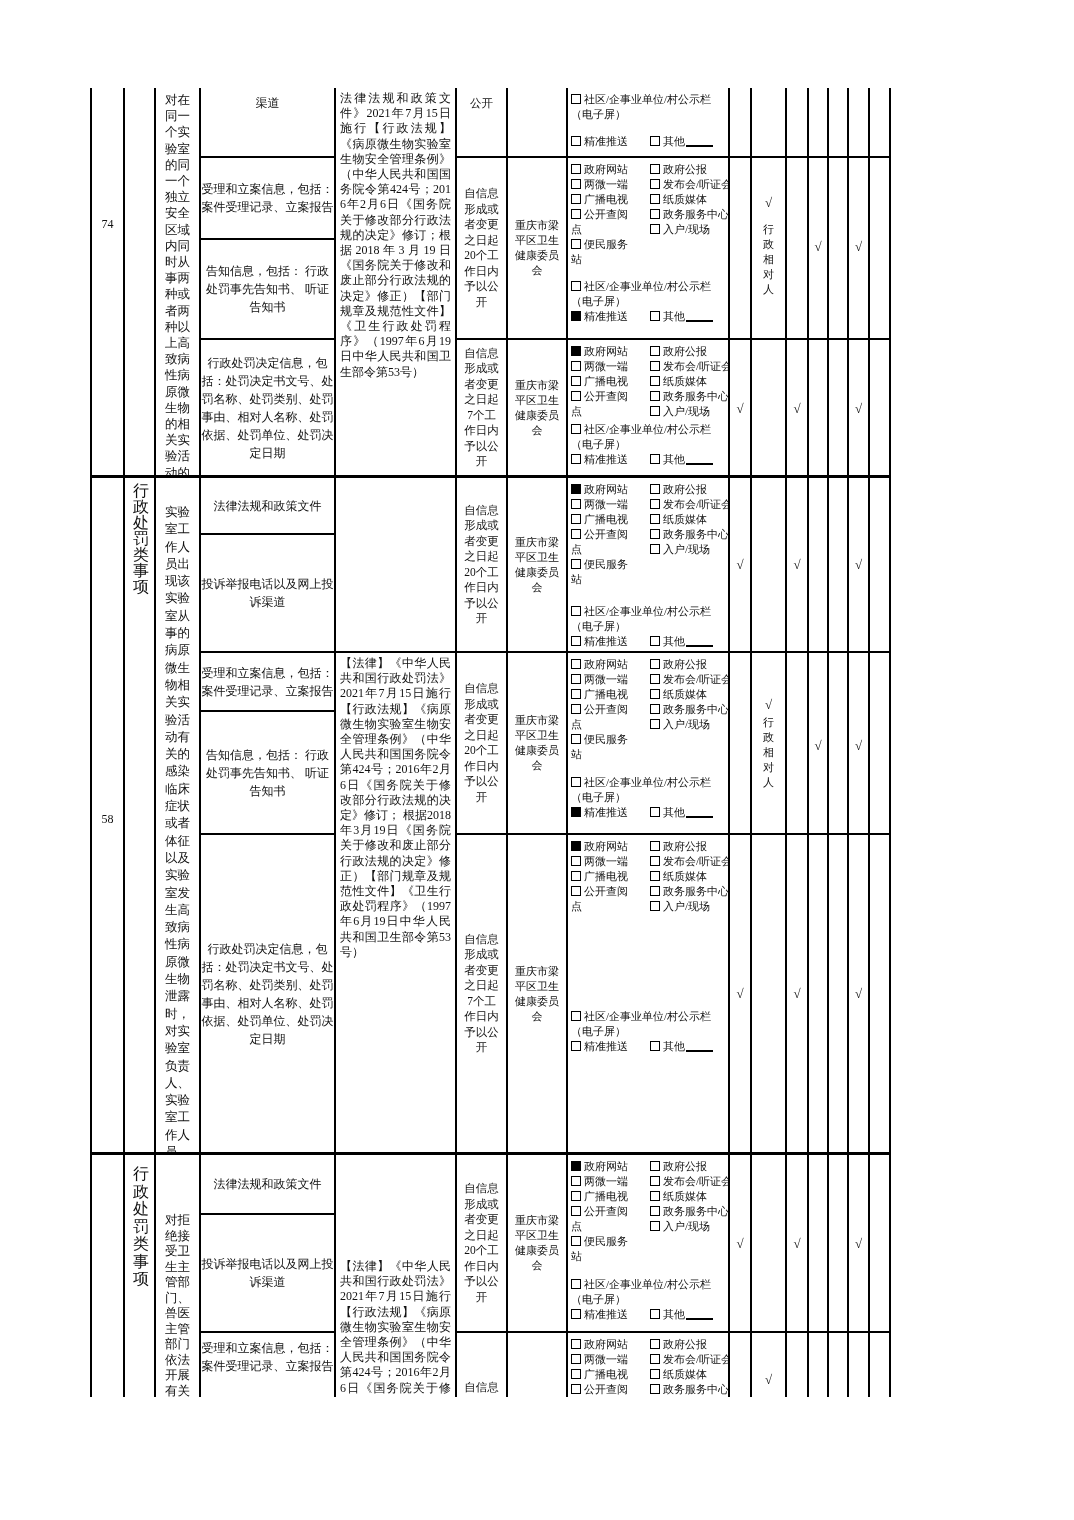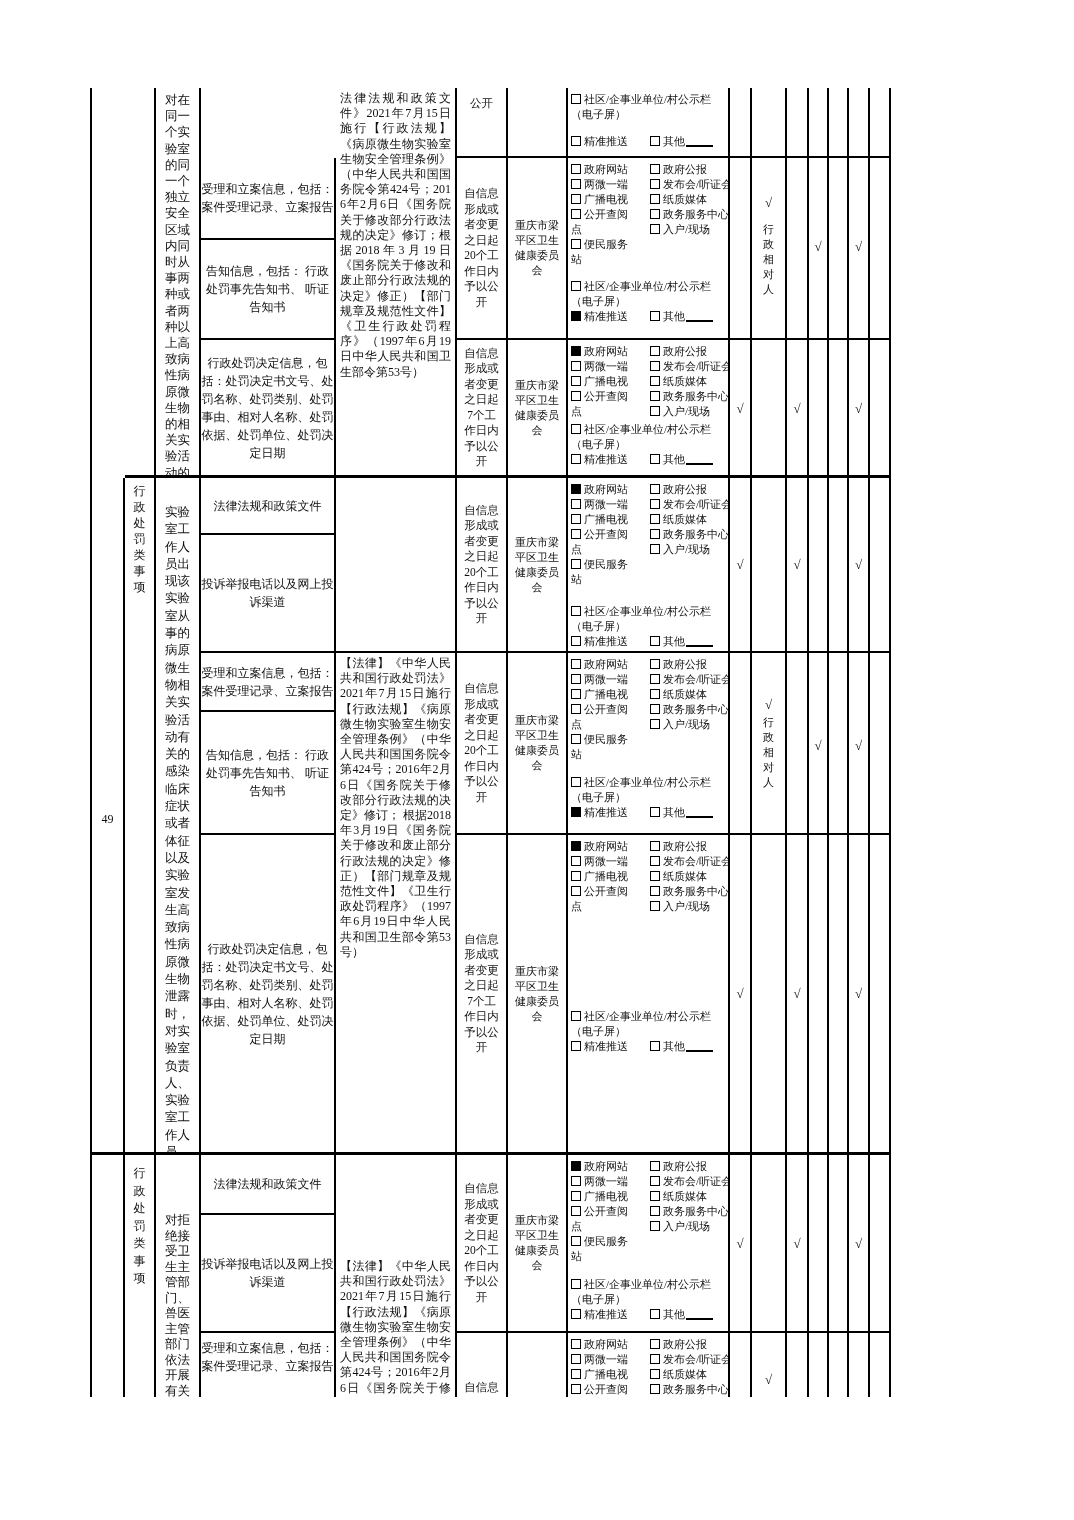--- a/index.html
+++ b/index.html
@@ -19,43 +19,45 @@
   .chline{display:flex;white-space:nowrap;}
   .chit{display:block;}
   .chline .chit:first-child{width:79px;flex:none;}
   .bx{display:inline-block;width:8px;height:8px;border:1.5px solid #000;margin-right:3px;vertical-align:-1px;}
   .bx.f{background:#000;border-color:#000;}
   .chit em{font-style:normal;}
   .oline{display:inline-block;width:27px;height:2px;background:#000;margin-left:1px;vertical-align:-2px;}
   .nc{padding:0;}
   .ck{position:absolute;left:50%;transform:translateX(-50%);font-size:13px;line-height:13px;}
   .vparty{position:absolute;left:50%;transform:translateX(-50%);width:12px;font-size:11px;line-height:15px;word-break:break-all;text-align:center;}
-  .vcat{font-size:12px;width:13px;margin:0 auto;word-break:break-all;text-align:center;}
+  .vcat{font-size:16px;width:13px;margin:0 auto;word-break:break-all;text-align:center;}
 </style>
 </head>
 <body>
 
 <div class="page">
  <div class="tbl">
 
-  <div class="cell f12 mb" style="left:0;top:390px;width:33px;height:677px;padding-top:332px;text-align:center;"><span>49</span></div>
+  <div class="cell f12 mb" style="left:0;top:0;width:33px;height:390px;padding-top:127px;text-align:center;"><span>74</span></div>
+  <div class="cell f12 mb" style="left:0;top:390px;width:33px;height:677px;padding-top:332px;text-align:center;"><span>58</span></div>
   <div class="cell nb" style="left:0;top:1067px;width:33px;height:242px;"></div>
 
   <div class="cell mb" style="left:33px;top:0;width:31px;height:390px;"></div>
   <div class="cell mb" style="left:33px;top:390px;width:31px;height:677px;padding-top:5px;">
     <div class="vcat" style="line-height:16px;">行政处罚类事项</div>
   </div>
   <div class="cell nb" style="left:33px;top:1067px;width:31px;height:242px;padding-top:10px;">
     <div class="vcat" style="line-height:17.5px;">行政处罚类事项</div>
   </div>
 
   <div class="cell desc mb" style="left:64px;top:0;width:45px;height:390px;line-height:16.2px;padding-top:4px;"><span>对在同一个实验室的同一个独立安全区域内同时从事两种或者两种以上高致病性病原微生物的相关实验活动的处罚</span></div>
   <div class="cell desc mb" style="left:64px;top:390px;width:45px;height:677px;line-height:17.3px;padding-top:26px;"><span>实验室工作人员出现该实验室从事的病原微生物相关实验活动有关的感染临床症状或者体征以及实验室发生高致病性病原微生物泄露时，对实验室负责人、实验室工作人员、负责实验室感染控制的专门机构或者人员未依照规定报告或者未依照规定采取控制措施的处罚</span></div>
   <div class="cell desc nb" style="left:64px;top:1067px;width:45px;height:242px;line-height:15.5px;padding-top:58px;"><span>对拒绝接受卫生主管部门、兽医主管部门依法开展有关高致病性病原微生物扩散的</span></div>
 
+  <div class="cell f12" style="left:109px;top:0;width:135px;height:70px;text-align:center;padding-top:6px;"><span>渠道</span></div>
   <div class="cell f12 ctr" style="left:109px;top:70px;width:135px;height:82px;">
         <span>受理和立案信息，包括： 案件受理记录、立案报告</span>
       </div>
   <div class="cell f12 ctr" style="left:109px;top:152px;width:135px;height:100px;">
         <span>告知信息，包括： 行政处罚事先告知书、 听证告知书</span>
       </div>
   <div class="cell f12 ctr mb" style="left:109px;top:252px;width:135px;height:138px;">
         <span>行政处罚决定信息，包括：处罚决定书文号、处罚名称、处罚类别、处罚事由、相对人名称、处罚依据、处罚单位、处罚决定日期</span>
       </div>
 

